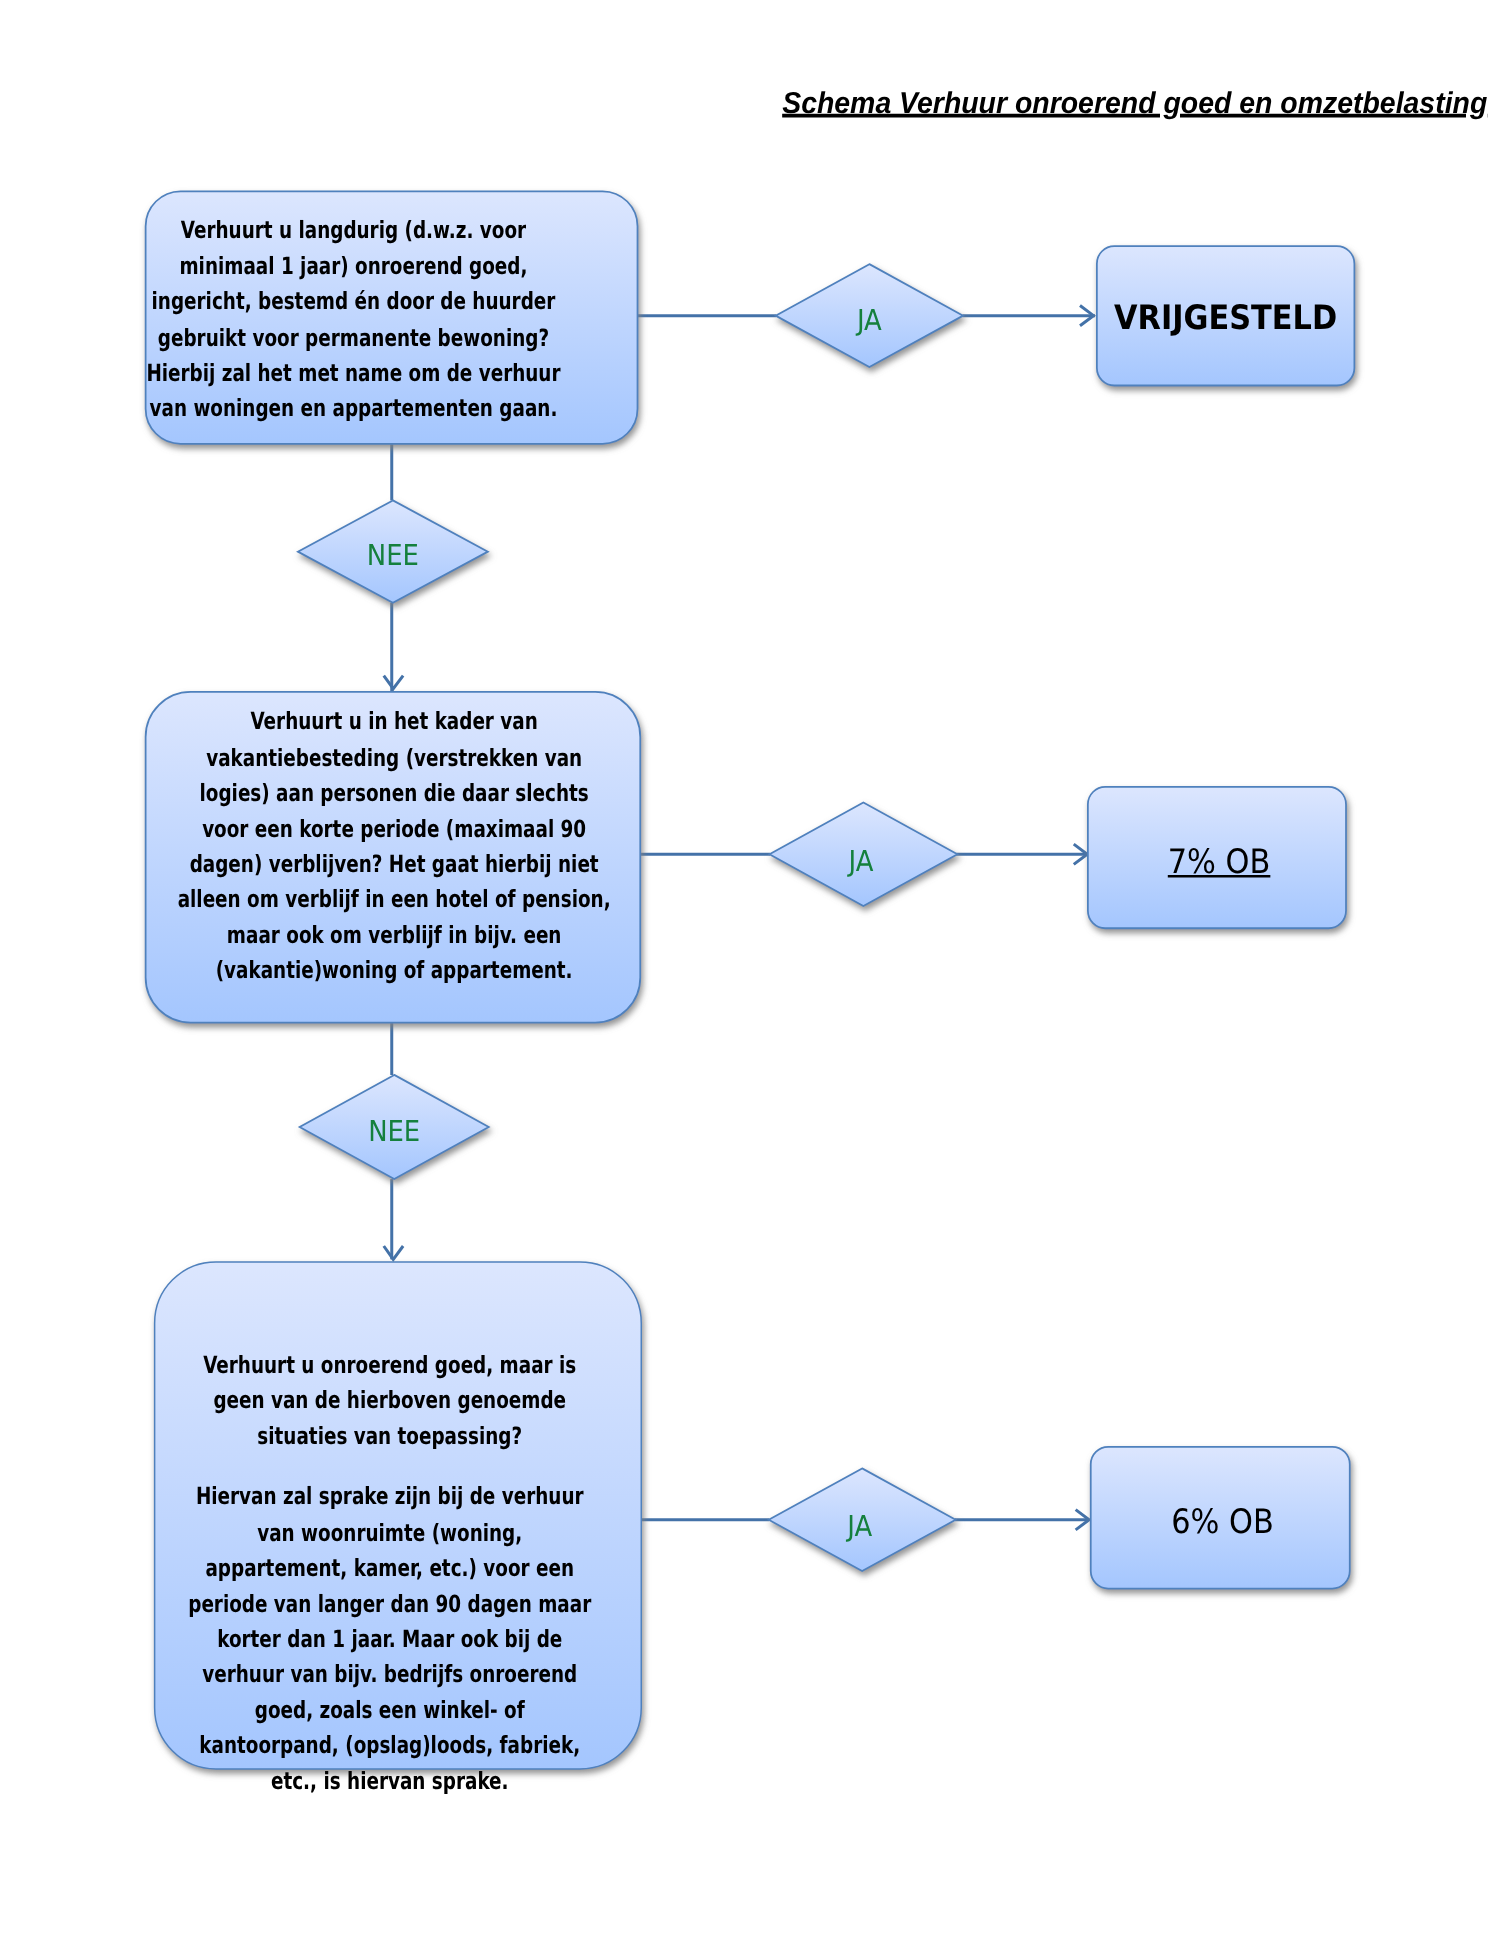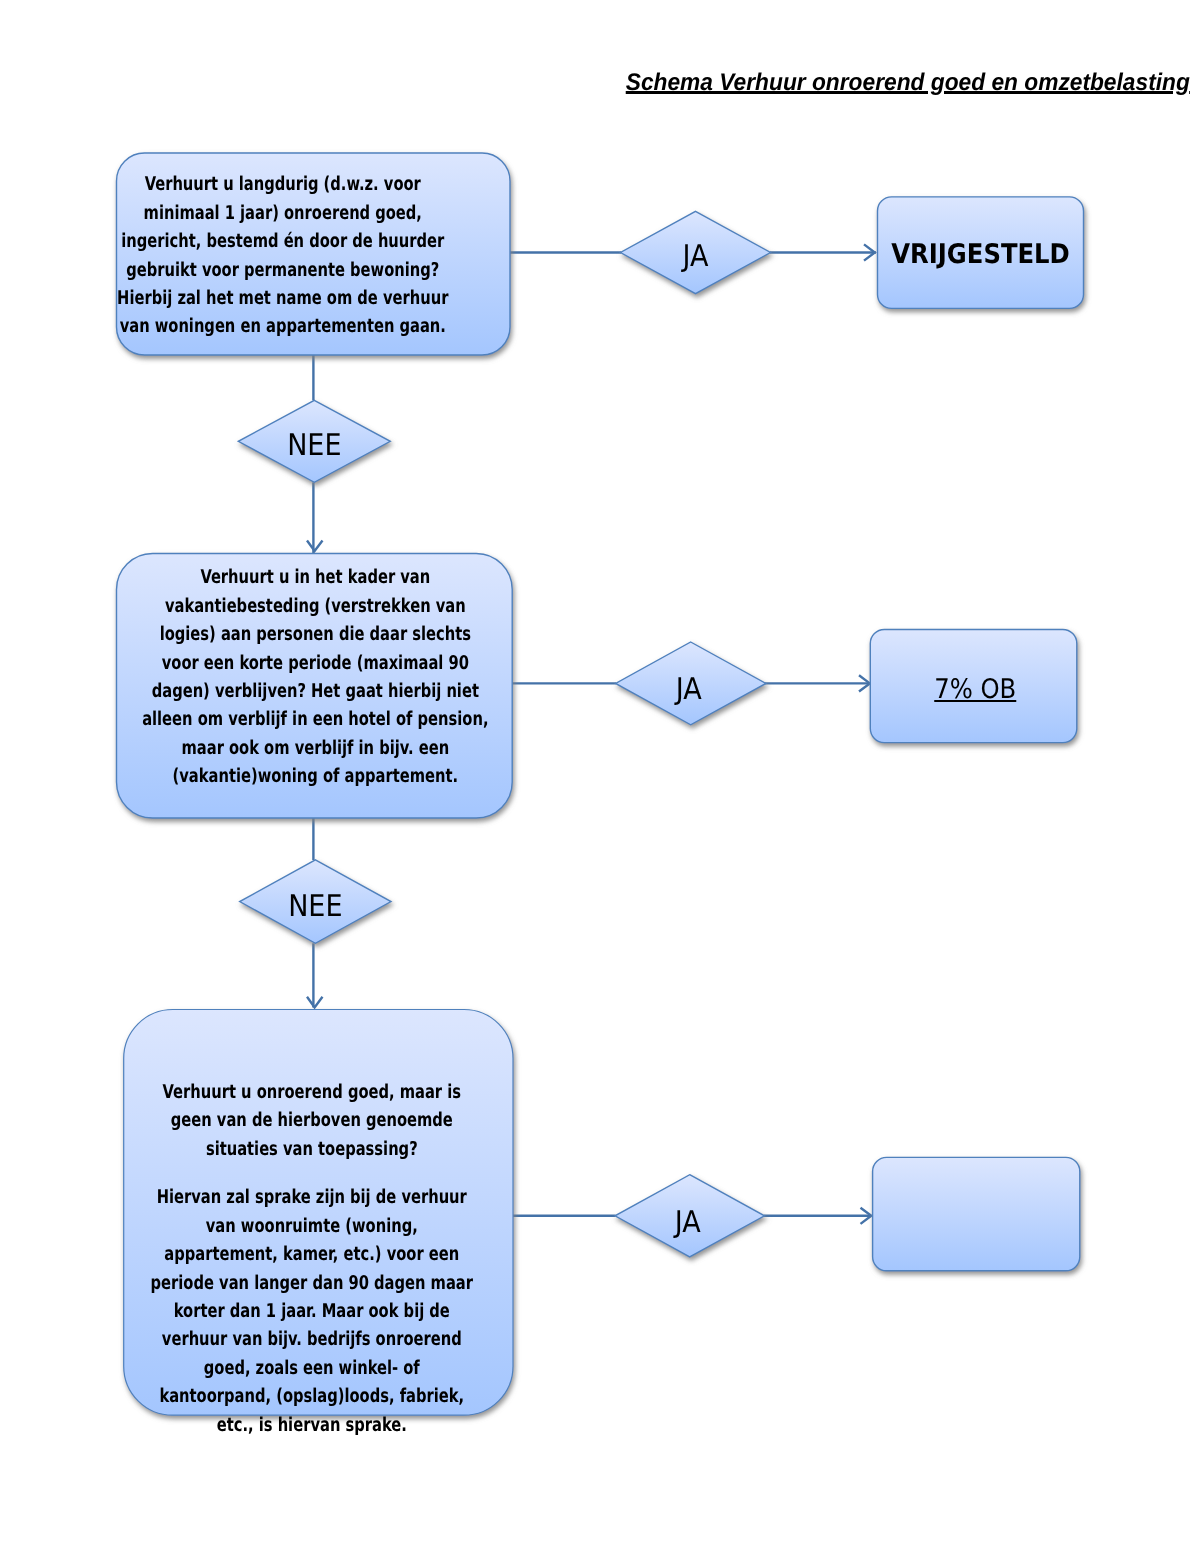--- a/index.html
+++ b/index.html
@@ -16,21 +16,21 @@
   .title span{text-decoration:underline;text-decoration-thickness:2.7px;
               text-underline-offset:1.1px;display:inline-block;transform:scaleX(0.944);}
 
   .lbl{position:absolute;display:flex;align-items:center;justify-content:center;
        text-align:center;color:#000;box-sizing:border-box;
        transform:translateZ(0);-webkit-font-smoothing:antialiased;}
   .lbl > .inner{transform:scaleX(0.86) translateY(3.4px);width:116.28%;flex:0 0 auto;}
   .qtext{font-family:"DejaVu Sans Condensed","DejaVu Sans",sans-serif;font-weight:bold;
          font-size:19px;line-height:28.4px;color:#000;justify-content:flex-end;}
   .dectext{font-family:"DejaVu Sans Condensed","DejaVu Sans",sans-serif;font-weight:400;
-           font-size:30px;color:#000000;}
+           font-size:23px;color:#15803d;}
   .termtext{font-family:"DejaVu Sans Condensed","DejaVu Sans",sans-serif;font-weight:400;
             font-size:27px;color:#000;}
   .gap{display:block;height:20.2px;}
 </style>
 </head>
 <body>
 
 <div id="page">
 
   <svg id="shapes" viewBox="0 0 1200 1553">
@@ -112,14 +112,17 @@
   <div class="lbl dectext" style="left:239.7px;top:864.6px;width:151.3px;height:83px;">
       <span>NEE</span>
     </div>
 
   <div class="lbl termtext" style="left:877.5px;top:198.7px;width:206px;height:111.5px;font-weight:bold;">
       <span>VRIJGESTELD</span>
     </div>
   <div class="lbl termtext" style="left:872px;top:632.7px;width:206.5px;height:113.1px;text-decoration:underline;">
       <span>7% OB</span>
     </div>
+  <div class="lbl termtext" style="left:874.4px;top:1160.5px;width:207.2px;height:113.4px;">
+      <span>6% OB</span>
+    </div>
 
 </div>
 
 </body></html>

